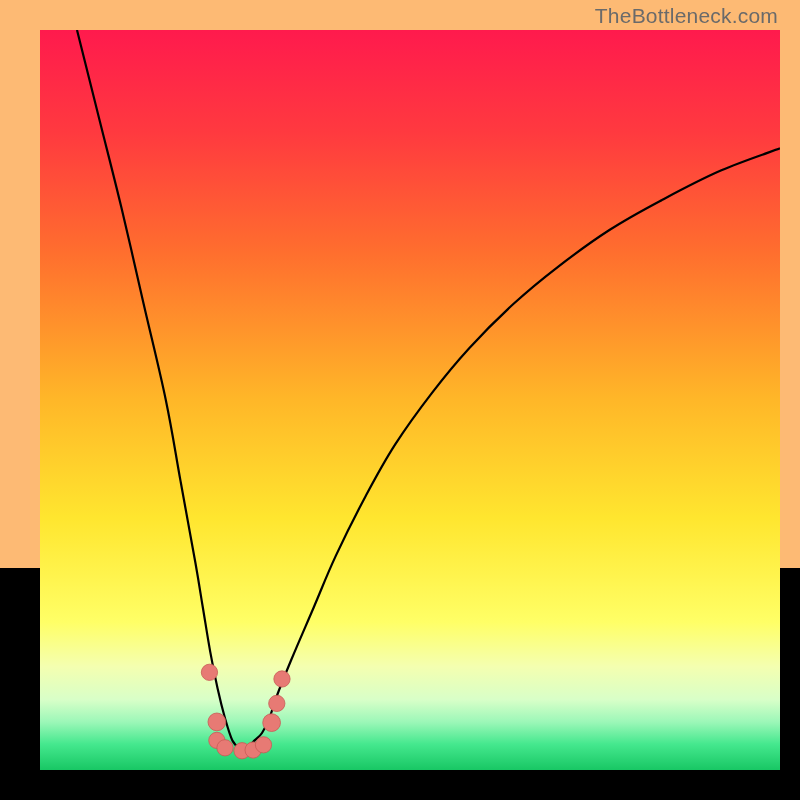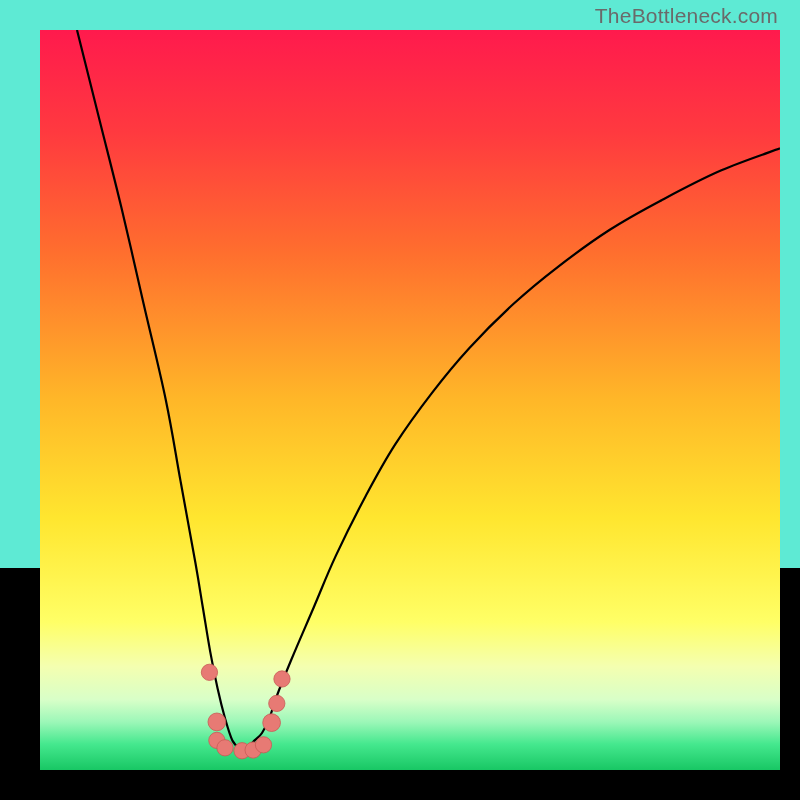--- a/index.html
+++ b/index.html
@@ -8,21 +8,21 @@
     width: 800px;
     height: 800px;
     overflow: hidden;
     background: #000;
     font-family: Arial, Helvetica, sans-serif;
   }
   .frame {
     position: absolute;
     left: 0; top: 0;
     width: 800px; height: 568px;
-    background: #5eead4;
+    background: #fdba74;
   }
   .plot {
     position: absolute;
     left: 40px;
     top: 30px;
     width: 740px;
     height: 740px;
     overflow: hidden;
   }
   .gradient {

